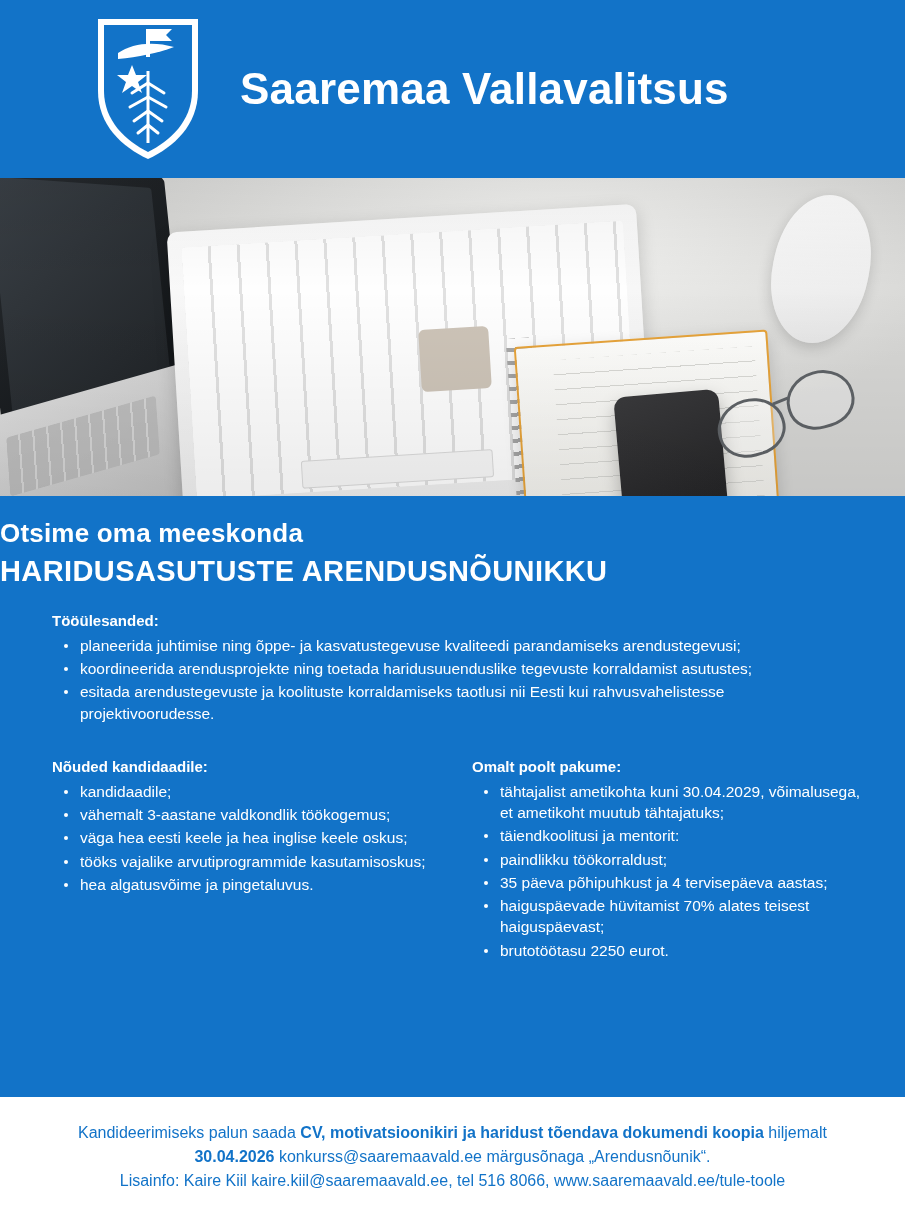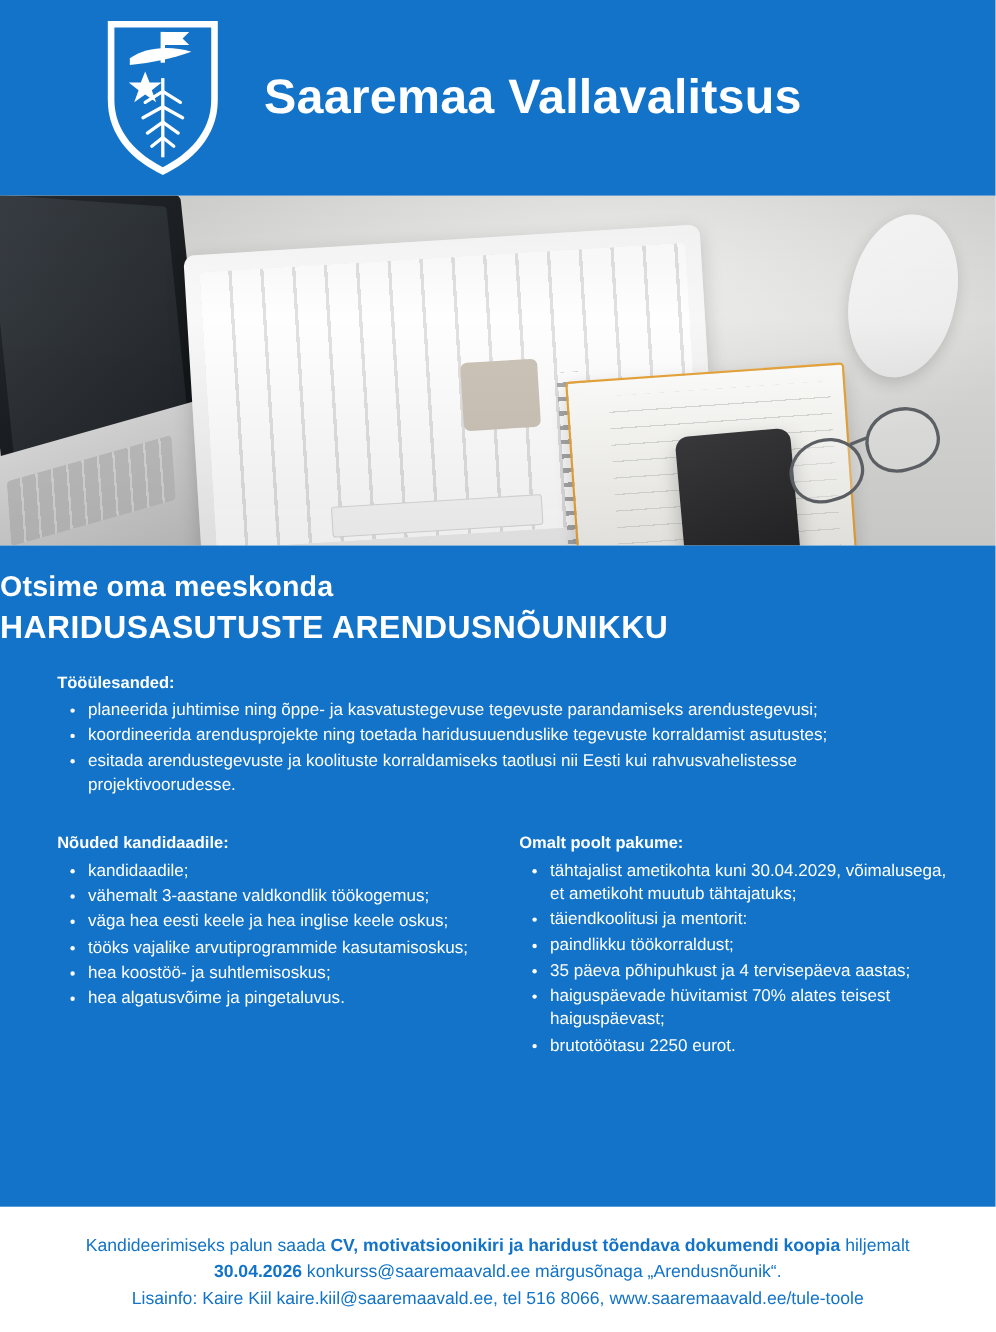--- a/index.html
+++ b/index.html
@@ -355,35 +355,34 @@
   <div class="body-blue">
 
     <div class="headline-wrap">
       <div class="headline1">Otsime oma meeskonda</div>
       <div class="headline2">HARIDUSASUTUSTE ARENDUSNÕUNIKKU</div>
     </div>
 
     <div class="tasks">
       <div class="section-title">Tööülesanded:</div>
       <ul class="bul">
-        <li>planeerida juhtimise ning õppe- ja kasvatustegevuse tegevuste parandamiseks arendustegevusi;</li>
+        <li>planeerida juhtimise ning õppe- ja kasvatustegevuse kvaliteedi parandamiseks arendustegevusi;</li>
         <li>koordineerida arendusprojekte ning toetada haridusuuenduslike tegevuste korraldamist asutustes;</li>
         <li>esitada arendustegevuste ja koolituste korraldamiseks taotlusi nii Eesti kui rahvusvahelistesse projektivoorudesse.</li>
       </ul>
     </div>
 
     <div class="cols">
       <div class="col-left">
         <div class="section-title">Nõuded kandidaadile:</div>
         <ul class="bul">
           <li>kandidaadile;</li>
           <li>vähemalt 3-aastane valdkondlik töökogemus;</li>
           <li>väga hea eesti keele ja hea inglise keele oskus;</li>
           <li>tööks vajalike arvutiprogrammide kasutamisoskus;</li>
-          <li>hea koostöö- ja suhtlemisoskus;</li>
           <li>hea algatusvõime ja pingetaluvus.</li>
         </ul>
       </div>
       <div class="col-right">
         <div class="section-title">Omalt poolt pakume:</div>
         <ul class="bul">
           <li>tähtajalist ametikohta kuni 30.04.2029, võimalusega, et ametikoht muutub tähtajatuks;</li>
           <li>täiendkoolitusi ja mentorit:</li>
           <li>paindlikku töökorraldust;</li>
           <li>35 päeva põhipuhkust ja 4 tervisepäeva aastas;</li>

